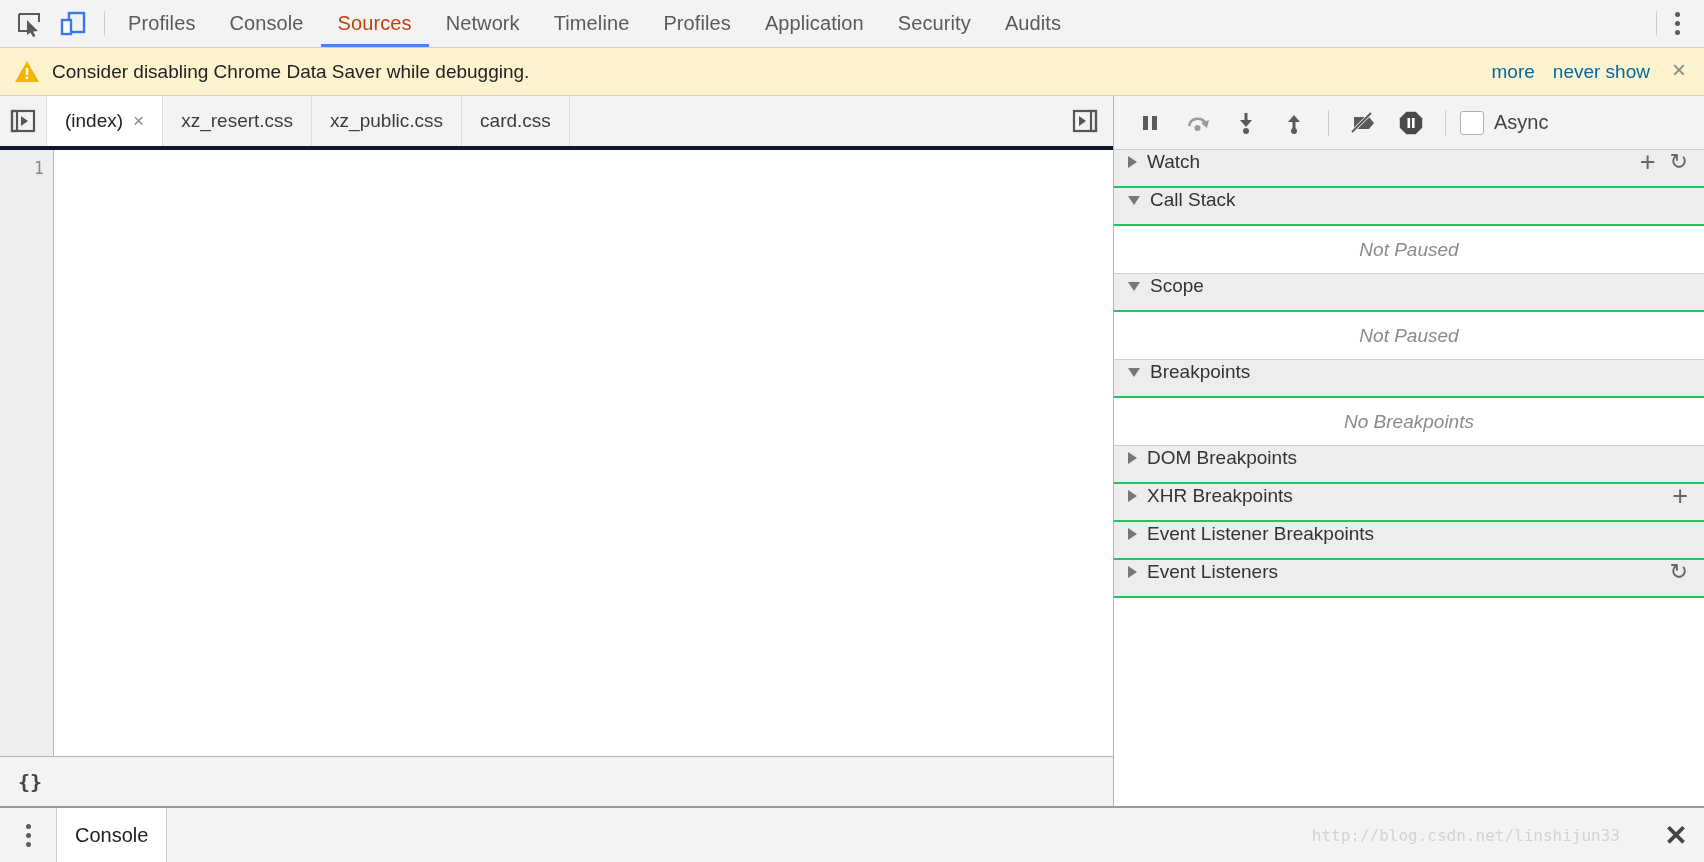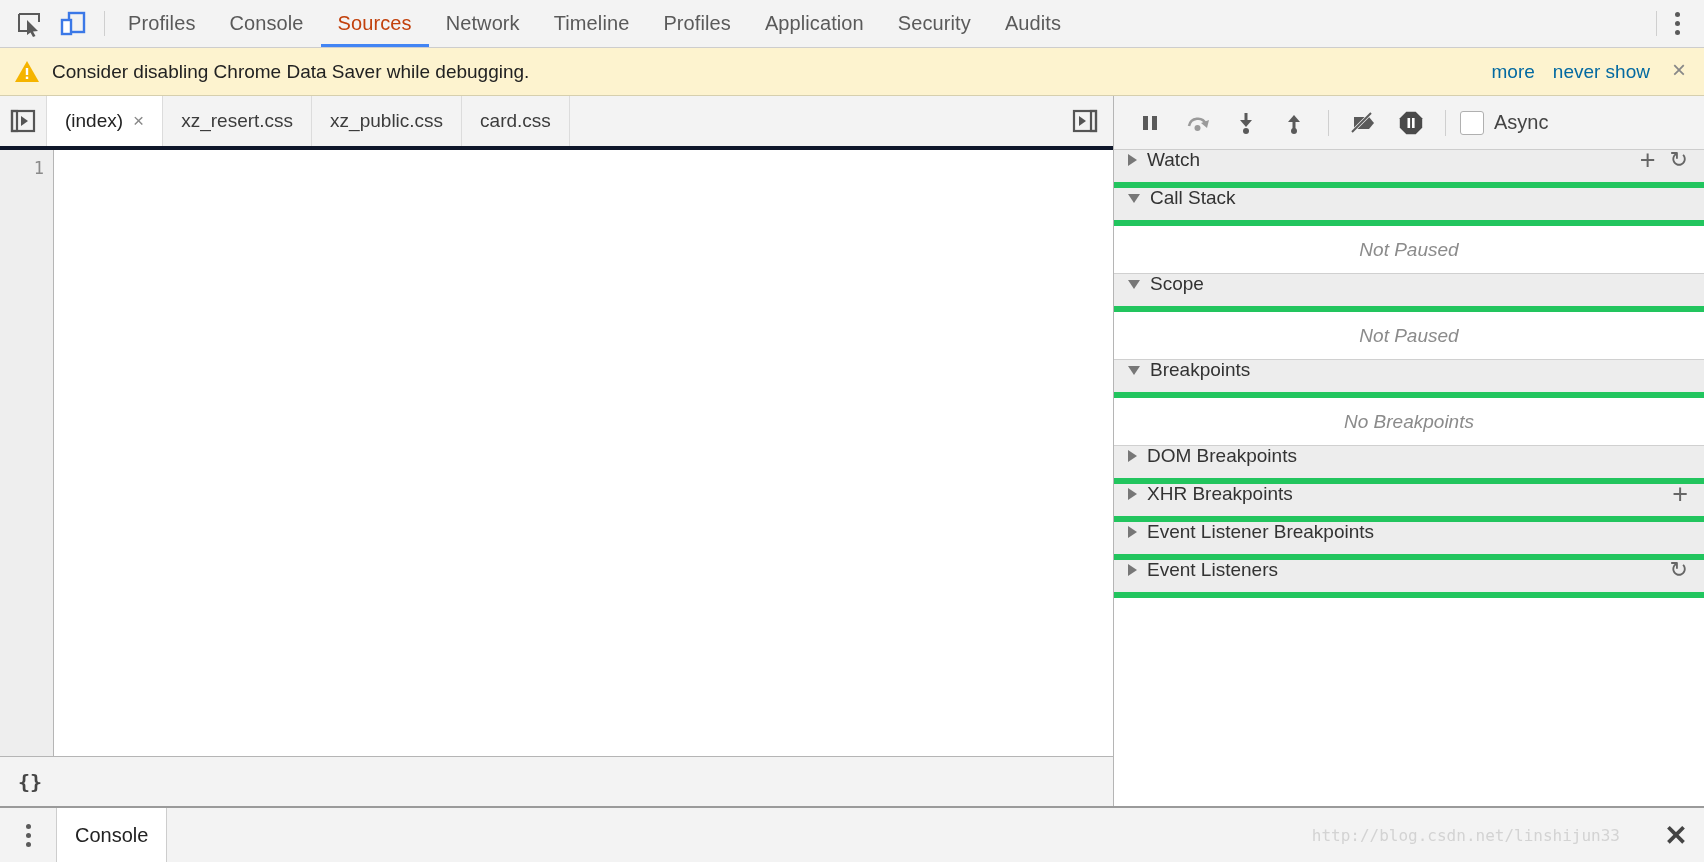--- a/index.html
+++ b/index.html
@@ -155,21 +155,21 @@
     width: 24px; height: 24px;
     border: 1px solid #b0b0b0;
     border-radius: 3px;
     background: #fff;
   }
   .async-label { font-size: 20px; color: #444; }
 
   .sect-head {
     height: 38px;
     background: #ededed;
-    border-bottom: 6px solid #22c55e;
+    border-bottom: 2px solid #22c55e;
     display: flex; align-items: center;
     padding: 0 10px 12px 14px;
     gap: 10px;
   }
   .tri { width: 0; height: 0; }
   .tri.closed {
     border-left: 9px solid #777;
     border-top: 6px solid transparent;
     border-bottom: 6px solid transparent;
   }

